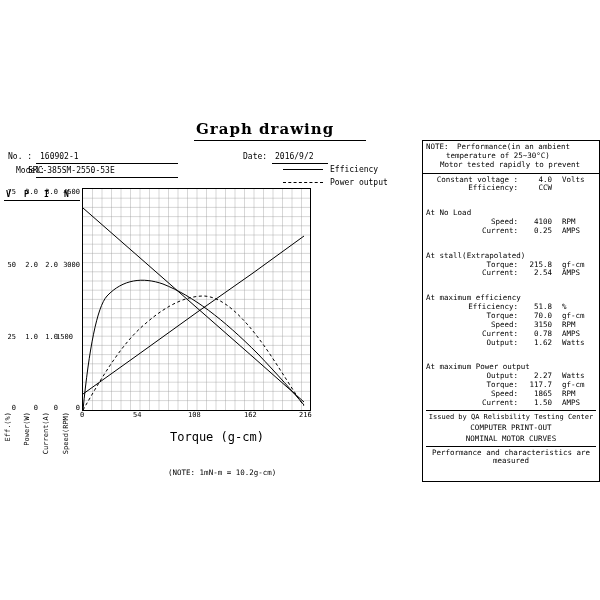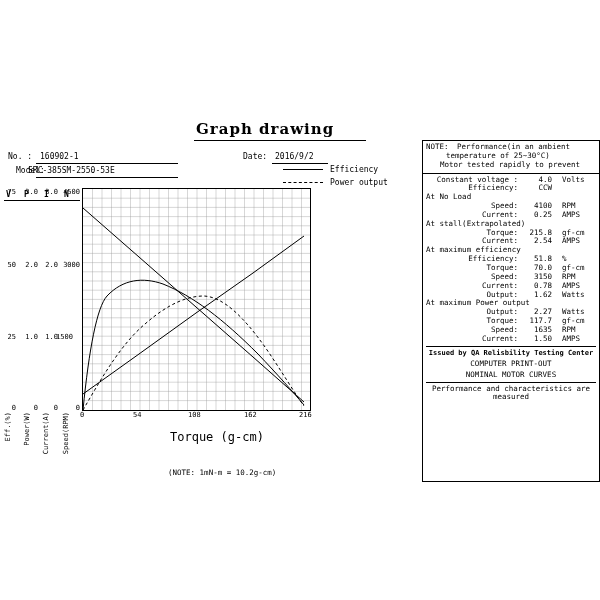--- a/index.html
+++ b/index.html
@@ -31,22 +31,22 @@
   .note-mn{position:absolute;font-size:7.5px;left:168px;top:468px;}
 
   
   #panel{position:absolute;left:422px;top:140px;width:176px;height:340px;border:1px solid #000;font-size:7.5px;line-height:1.18;}
   #panel .hdr{padding:2px 3px 3px 3px;border-bottom:1px solid #000;}
   #panel .hdr div{white-space:nowrap;}
   #panel .body{padding:2px 3px;}
   .r-lbl{width:92px;text-align:right;display:inline-block;}
   .r-val{width:34px;text-align:right;display:inline-block;}
   .r-unit{display:inline-block;padding-left:10px;}
-  .sect{margin-top:0px;}
-  .issued{text-align:center;font-weight:bold;font-size:7px;border-top:1px solid #000;padding:2px 0 1px 0;margin-top:2px;}
+  .sect{margin-top:16px;}
+  .issued{text-align:center;font-weight:normal;font-size:7px;border-top:1px solid #000;padding:2px 0 1px 0;margin-top:2px;}
   .footer{text-align:center;font-size:7.5px;padding-top:2px;}
   .panel-divider{border-top:1px solid #000;margin-top:2px;}
 </style>
 </head>
 <body>
 
 <div id="root">
 
   <div class="title">Graph drawing</div>
   <div class="title-underline"></div>
@@ -203,21 +203,21 @@
         <div><span class="r-lbl">Torque:</span><span class="r-val">70.0</span><span class="r-unit">gf-cm</span></div>
         <div><span class="r-lbl">Speed:</span><span class="r-val">3150</span><span class="r-unit">RPM</span></div>
         <div><span class="r-lbl">Current:</span><span class="r-val">0.78</span><span class="r-unit">AMPS</span></div>
         <div><span class="r-lbl">Output:</span><span class="r-val">1.62</span><span class="r-unit">Watts</span></div>
       </div>
 
       <div class="sect">
         <div>At maximum Power output</div>
         <div><span class="r-lbl">Output:</span><span class="r-val">2.27</span><span class="r-unit">Watts</span></div>
         <div><span class="r-lbl">Torque:</span><span class="r-val">117.7</span><span class="r-unit">gf-cm</span></div>
-        <div><span class="r-lbl">Speed:</span><span class="r-val">1635</span><span class="r-unit">RPM</span></div>
+        <div><span class="r-lbl">Speed:</span><span class="r-val">1865</span><span class="r-unit">RPM</span></div>
         <div><span class="r-lbl">Current:</span><span class="r-val">1.50</span><span class="r-unit">AMPS</span></div>
       </div>
 
       <div class="issued">Issued by QA Relisbility Testing Center</div>
       <div class="footer">COMPUTER PRINT-OUT</div>
       <div class="footer">NOMINAL MOTOR CURVES</div>
       <div class="panel-divider"></div>
       <div class="footer small">Performance and characteristics are measured</div>
     </div>
   </div>

